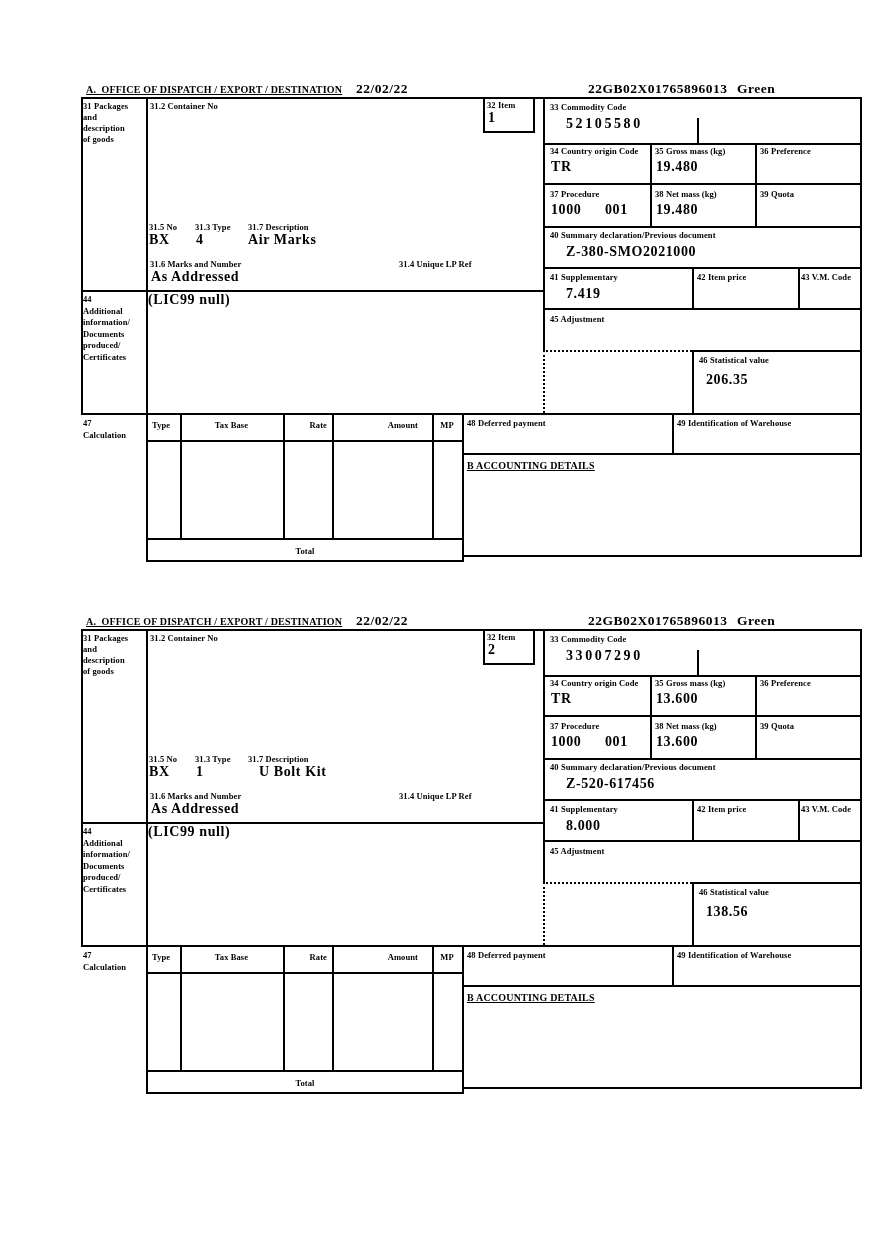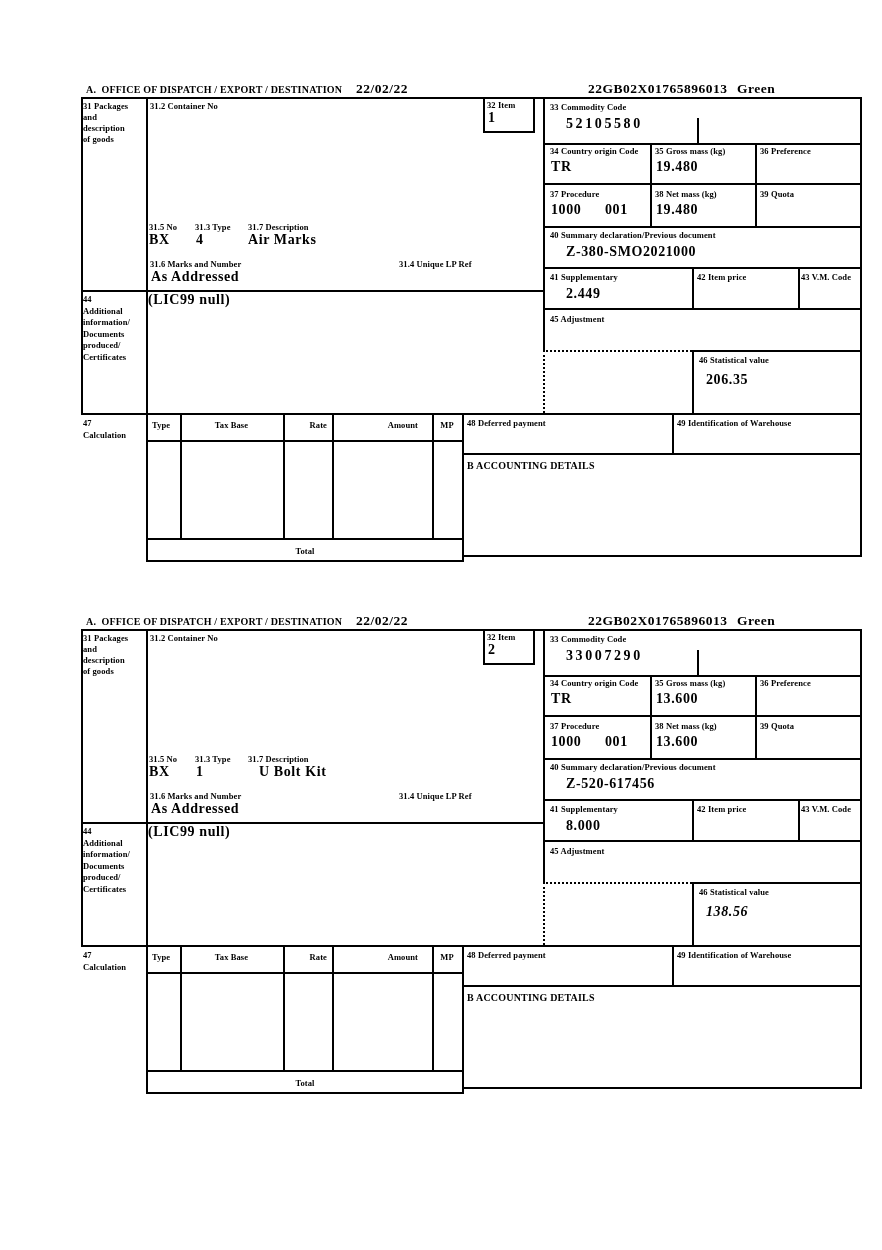--- a/index.html
+++ b/index.html
@@ -12,21 +12,21 @@
   
   .hd{position:absolute;height:0;border-top:2px dotted #000;}
   .vd{position:absolute;width:0;border-left:2px dotted #000;}
   
   .t{position:absolute;white-space:pre;}
   .ml{white-space:pre-line;}
   .lbl{font:700 8.5px/11px "Liberation Serif",serif;letter-spacing:.1px;}
   .lbl2{font:700 8.5px/11.5px "Liberation Serif",serif;letter-spacing:.1px;}
   .val{font:700 14px/16px "Liberation Serif",serif;letter-spacing:.6px;}
   .code{letter-spacing:2.6px;}
-  .hdr1{font:700 10px/13px "Liberation Serif",serif;letter-spacing:.2px;}
+  .hdr1{font:700 10px/13px "Liberation Serif",serif;letter-spacing:.2px;text-decoration:underline;}
   .hdr2{font:700 13.5px/15px "Liberation Serif",serif;letter-spacing:.5px;}
   .ctr{text-align:center;}
   .rgt{text-align:right;}
 </style>
 </head>
 <body>
 
 <div class="sheet">
 
   <div class="section" style="top:82px;">
@@ -109,21 +109,21 @@
     <div class="t lbl" style="left:760px;top:64px;">36 Preference</div>
     <div class="t lbl" style="left:550px;top:107px;">37 Procedure</div>
     <div class="t val" style="left:551px;top:120px;">1000</div>
     <div class="t val" style="left:605px;top:120px;">001</div>
     <div class="t lbl" style="left:655px;top:107px;">38 Net mass (kg)</div>
     <div class="t val" style="left:656px;top:120px;">19.480</div>
     <div class="t lbl" style="left:760px;top:107px;">39 Quota</div>
     <div class="t lbl" style="left:550px;top:148px;">40 Summary declaration/Previous document</div>
     <div class="t val" style="left:566px;top:162px;font-family:Liberation Serif, serif;">Z-380-SMO2021000</div>
     <div class="t lbl" style="left:550px;top:190px;">41 Supplementary</div>
-    <div class="t val" style="left:566px;top:204px;">2.449</div>
+    <div class="t val" style="left:566px;top:204px;">7.419</div>
     <div class="t lbl" style="left:697px;top:190px;">42 Item price</div>
     <div class="t lbl" style="left:801px;top:190px;">43 V.M. Code</div>
     <div class="t lbl" style="left:550px;top:232px;">45 Adjustment</div>
     <div class="t lbl" style="left:699px;top:273px;">46 Statistical value</div>
     <div class="t val" style="left:706px;top:290px;">206.35</div>
 
     <div class="t lbl2 ml" style="left:83px;top:336px;">47
 Calculation</div>
     <div class="t lbl" style="left:152px;top:338px;">Type</div>
     <div class="t lbl ctr" style="left:180px;top:338px;width:103px;">Tax Base</div>
@@ -221,21 +221,21 @@
     <div class="t val" style="left:656px;top:120px;">13.600</div>
     <div class="t lbl" style="left:760px;top:107px;">39 Quota</div>
     <div class="t lbl" style="left:550px;top:148px;">40 Summary declaration/Previous document</div>
     <div class="t val" style="left:566px;top:162px;">Z-520-617456</div>
     <div class="t lbl" style="left:550px;top:190px;">41 Supplementary</div>
     <div class="t val" style="left:566px;top:204px;">8.000</div>
     <div class="t lbl" style="left:697px;top:190px;">42 Item price</div>
     <div class="t lbl" style="left:801px;top:190px;">43 V.M. Code</div>
     <div class="t lbl" style="left:550px;top:232px;">45 Adjustment</div>
     <div class="t lbl" style="left:699px;top:273px;">46 Statistical value</div>
-    <div class="t val" style="left:706px;top:290px;font-style:italic;">138.56</div>
+    <div class="t val" style="left:706px;top:290px;">138.56</div>
 
     <div class="t lbl2 ml" style="left:83px;top:336px;">47
 Calculation</div>
     <div class="t lbl" style="left:152px;top:338px;">Type</div>
     <div class="t lbl ctr" style="left:180px;top:338px;width:103px;">Tax Base</div>
     <div class="t lbl rgt" style="left:283px;top:338px;width:44px;">Rate</div>
     <div class="t lbl rgt" style="left:332px;top:338px;width:86px;">Amount</div>
     <div class="t lbl ctr" style="left:432px;top:338px;width:30px;">MP</div>
     <div class="t lbl ctr" style="left:146px;top:464px;width:318px;">Total</div>
     <div class="t lbl" style="left:467px;top:336px;">48 Deferred payment</div>

